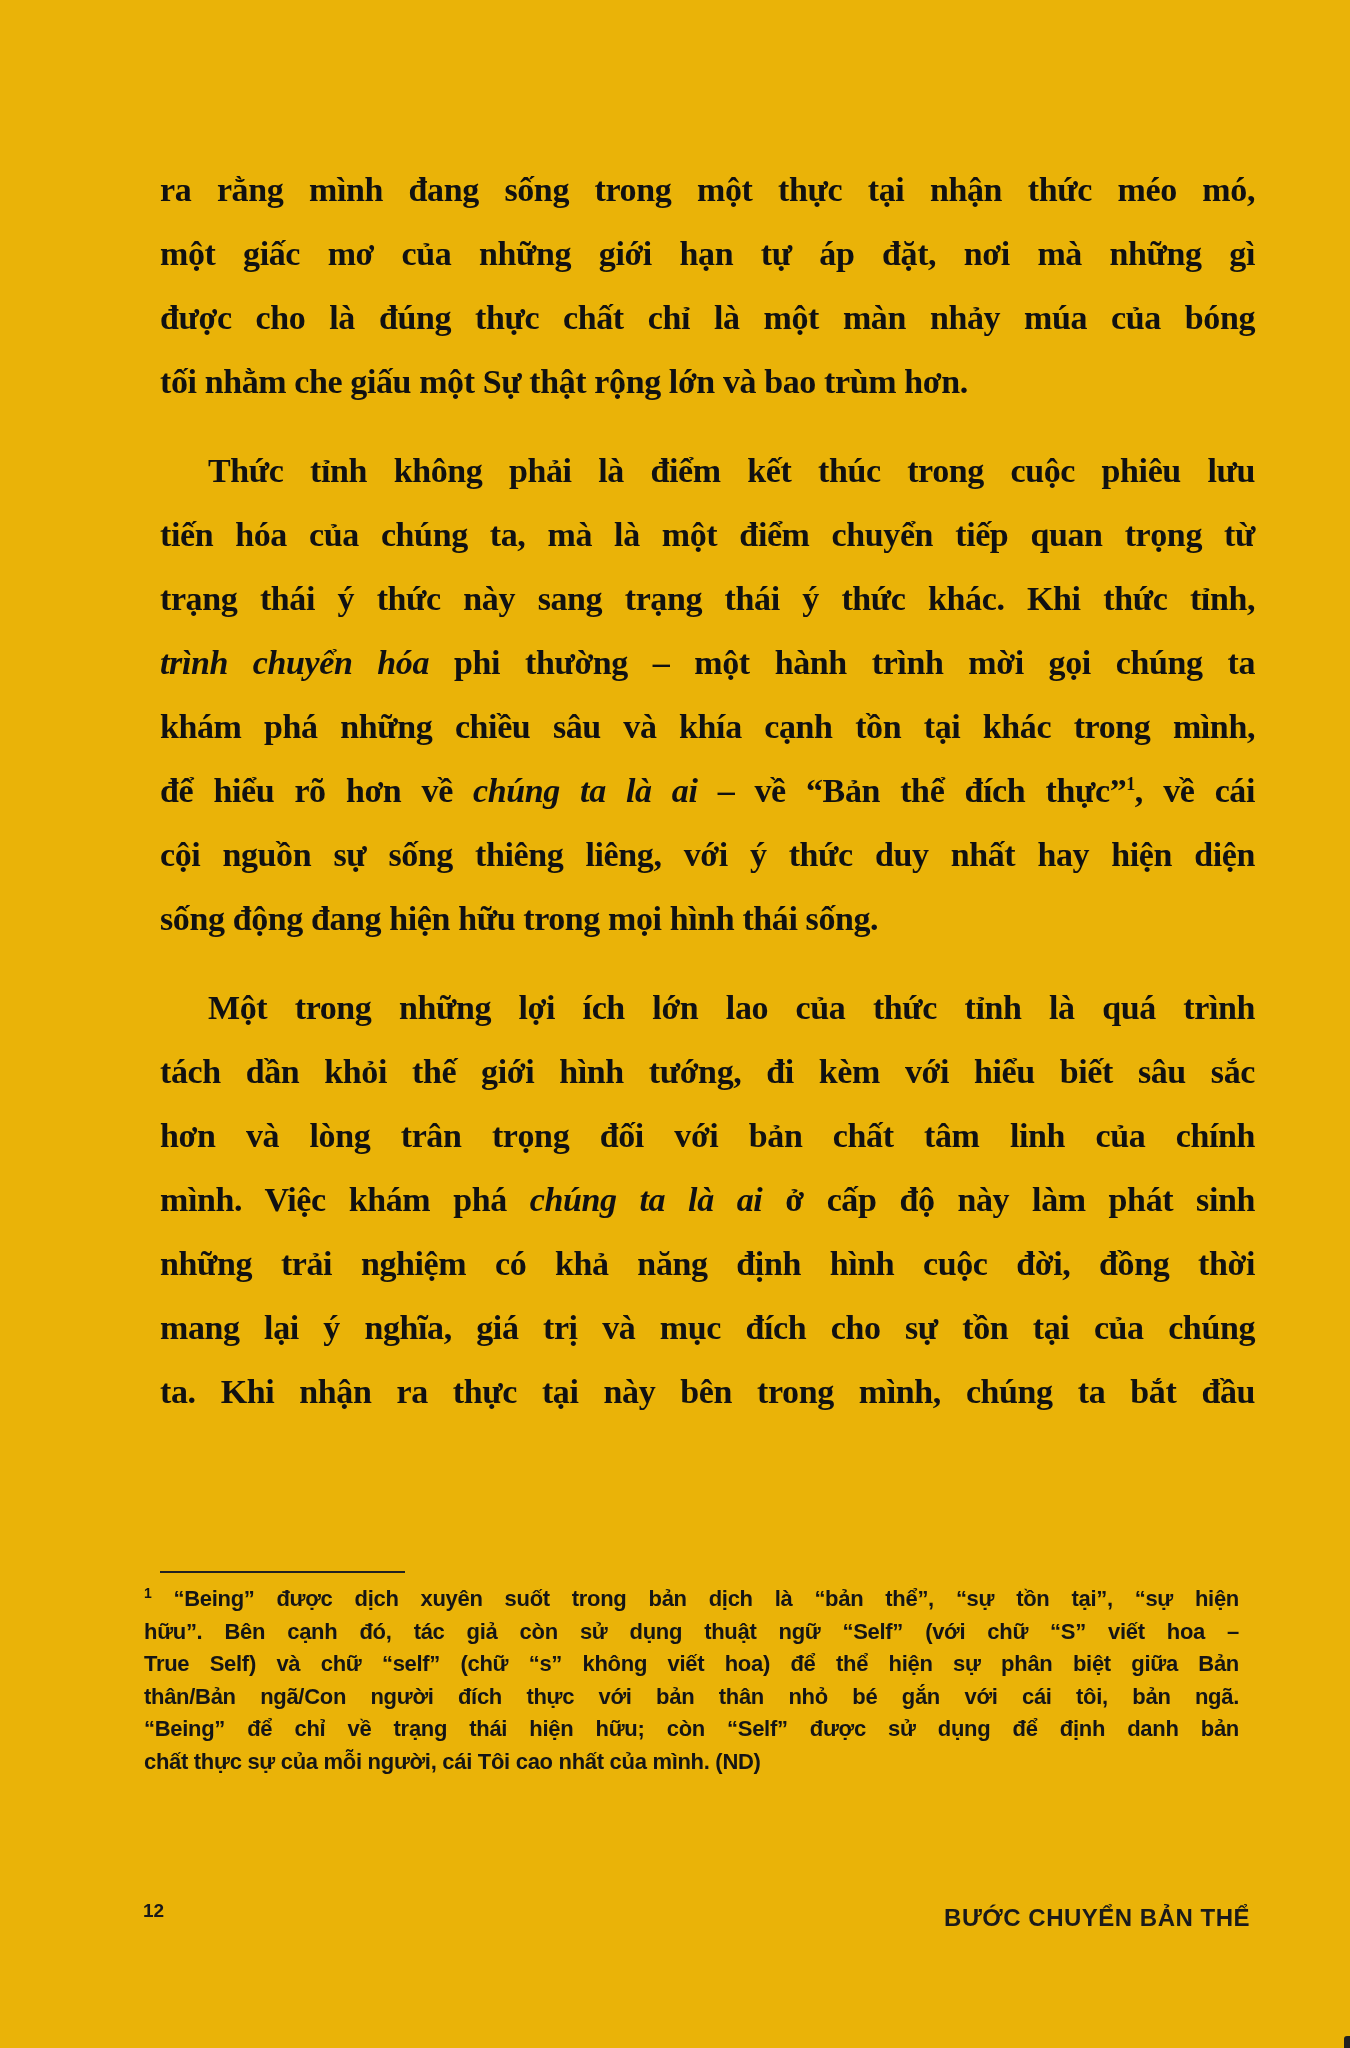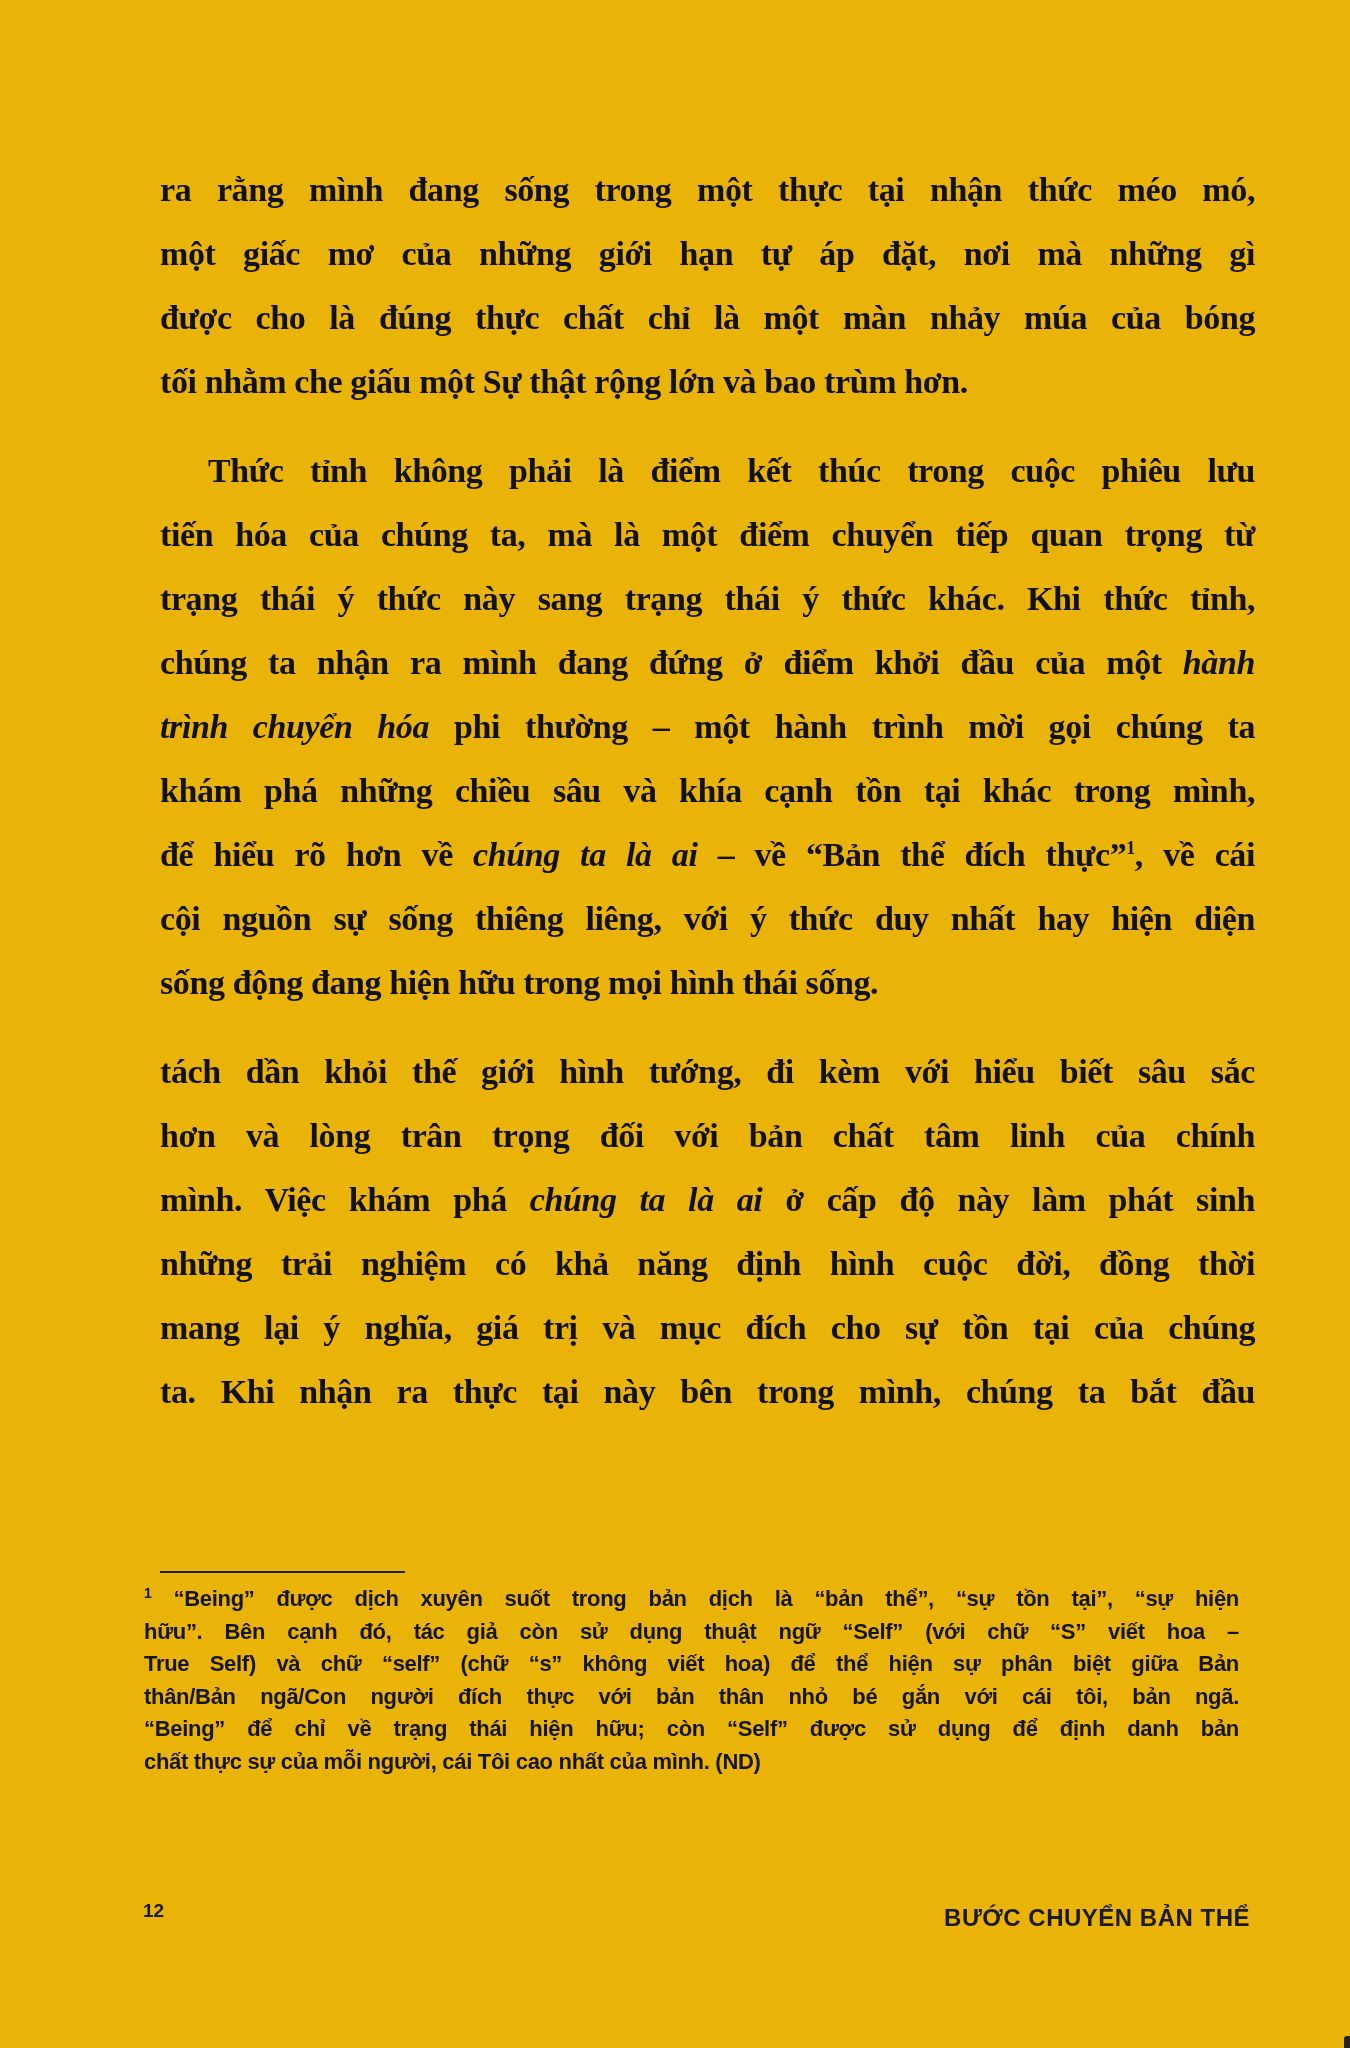--- a/index.html
+++ b/index.html
@@ -131,29 +131,29 @@
       <span class="line">ra rằng mình đang sống trong một thực tại nhận thức méo mó,</span>
       <span class="line">một giấc mơ của những giới hạn tự áp đặt, nơi mà những gì</span>
       <span class="line">được cho là đúng thực chất chỉ là một màn nhảy múa của bóng</span>
       <span class="line last">tối nhằm che giấu một Sự thật rộng lớn và bao trùm hơn.</span>
     </p>
 
     <p class="para">
       <span class="line indent">Thức tỉnh không phải là điểm kết thúc trong cuộc phiêu lưu</span>
       <span class="line">tiến hóa của chúng ta, mà là một điểm chuyển tiếp quan trọng từ</span>
       <span class="line">trạng thái ý thức này sang trạng thái ý thức khác. Khi thức tỉnh,</span>
-      <span class="line"><span>chúng ta nhận ra mình đang đứng ở điểm khởi đầu của một </span><span class="it">hành</span></span>
       <span class="line"><span class="it">trình chuyển hóa</span><span> phi thường – một hành trình mời gọi chúng ta</span></span>
       <span class="line">khám phá những chiều sâu và khía cạnh tồn tại khác trong mình,</span>
       <span class="line"><span>để hiểu rõ hơn về </span><span class="it">chúng ta là ai</span><span> – về “Bản thể đích thực”</span><sup class="fn-ref">1</sup><span>, về cái</span></span>
       <span class="line">cội nguồn sự sống thiêng liêng, với ý thức duy nhất hay hiện diện</span>
       <span class="line last">sống động đang hiện hữu trong mọi hình thái sống.</span>
     </p>
 
     <p class="para">
+      <span class="line indent">Một trong những lợi ích lớn lao của thức tỉnh là quá trình</span>
       <span class="line">tách dần khỏi thế giới hình tướng, đi kèm với hiểu biết sâu sắc</span>
       <span class="line">hơn và lòng trân trọng đối với bản chất tâm linh của chính</span>
       <span class="line"><span>mình. Việc khám phá </span><span class="it">chúng ta là ai</span><span> ở cấp độ này làm phát sinh</span></span>
       <span class="line">những trải nghiệm có khả năng định hình cuộc đời, đồng thời</span>
       <span class="line">mang lại ý nghĩa, giá trị và mục đích cho sự tồn tại của chúng</span>
       <span class="line">ta. Khi nhận ra thực tại này bên trong mình, chúng ta bắt đầu</span>
     </p>
   </div>
 
   <div class="footnote-rule"></div>

